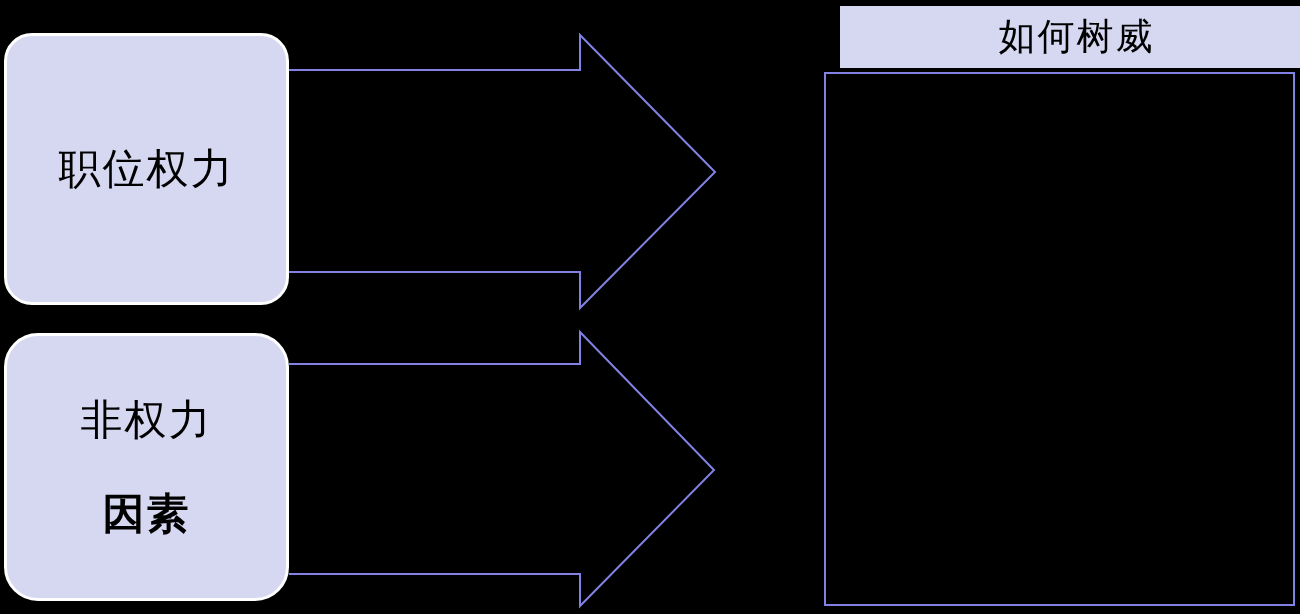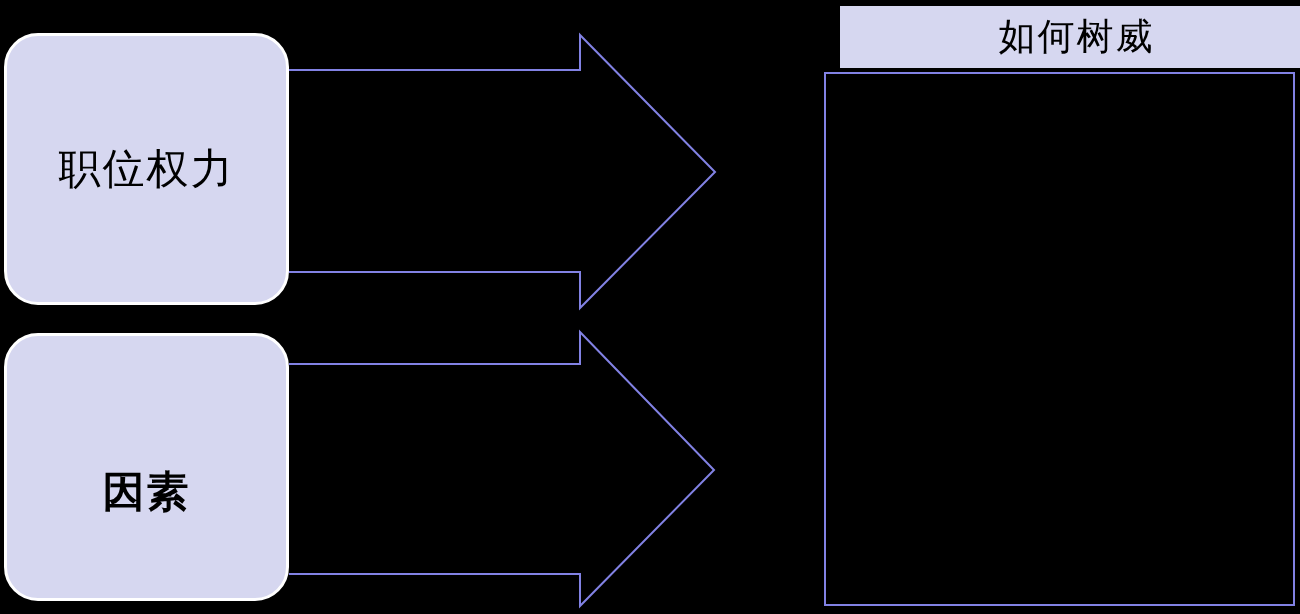--- a/index.html
+++ b/index.html
@@ -29,20 +29,21 @@
     justify-content: center;
     color: #000000;
     text-align: center;
     line-height: 1.05;
   }
   #box-position-power {
     left: 4px;
     top: 33px;
     width: 285px;
     height: 272px;
+    border-radius: 28px;
   }
   #box-nonpower-factor {
     left: 4px;
     top: 333px;
     width: 285px;
     height: 268px;
   }
   .src-label {
     font-size: 42px;
     letter-spacing: 2px;
@@ -113,20 +114,21 @@
 </head>
 <body>
 
 <div id="stage">
 
   <div class="src-box" id="box-position-power">
     <div class="src-label">职位权力</div>
   </div>
 
   <div class="src-box" id="box-nonpower-factor">
+    <div class="src-label">非权力</div>
     <div class="src-label line-2">因素</div>
   </div>
 
   <svg id="arrow-layer" viewBox="0 0 1300 614" width="1300" height="614">
     <polyline id="arrow-top-shape" fill="none" stroke="#8282E4" stroke-width="2" stroke-linejoin="miter" stroke-linecap="butt" points="289,70 580,70 580,35 715,172 580,308 580,272 289,272"></polyline>
     <polyline id="arrow-bottom-shape" fill="none" stroke="#8282E4" stroke-width="2" stroke-linejoin="miter" stroke-linecap="butt" points="289,364 580,364 580,332 714,470 580,606 580,574 289,574"></polyline>
   </svg>
 
   <div id="right-panel">
     <div id="panel-title-bar">

